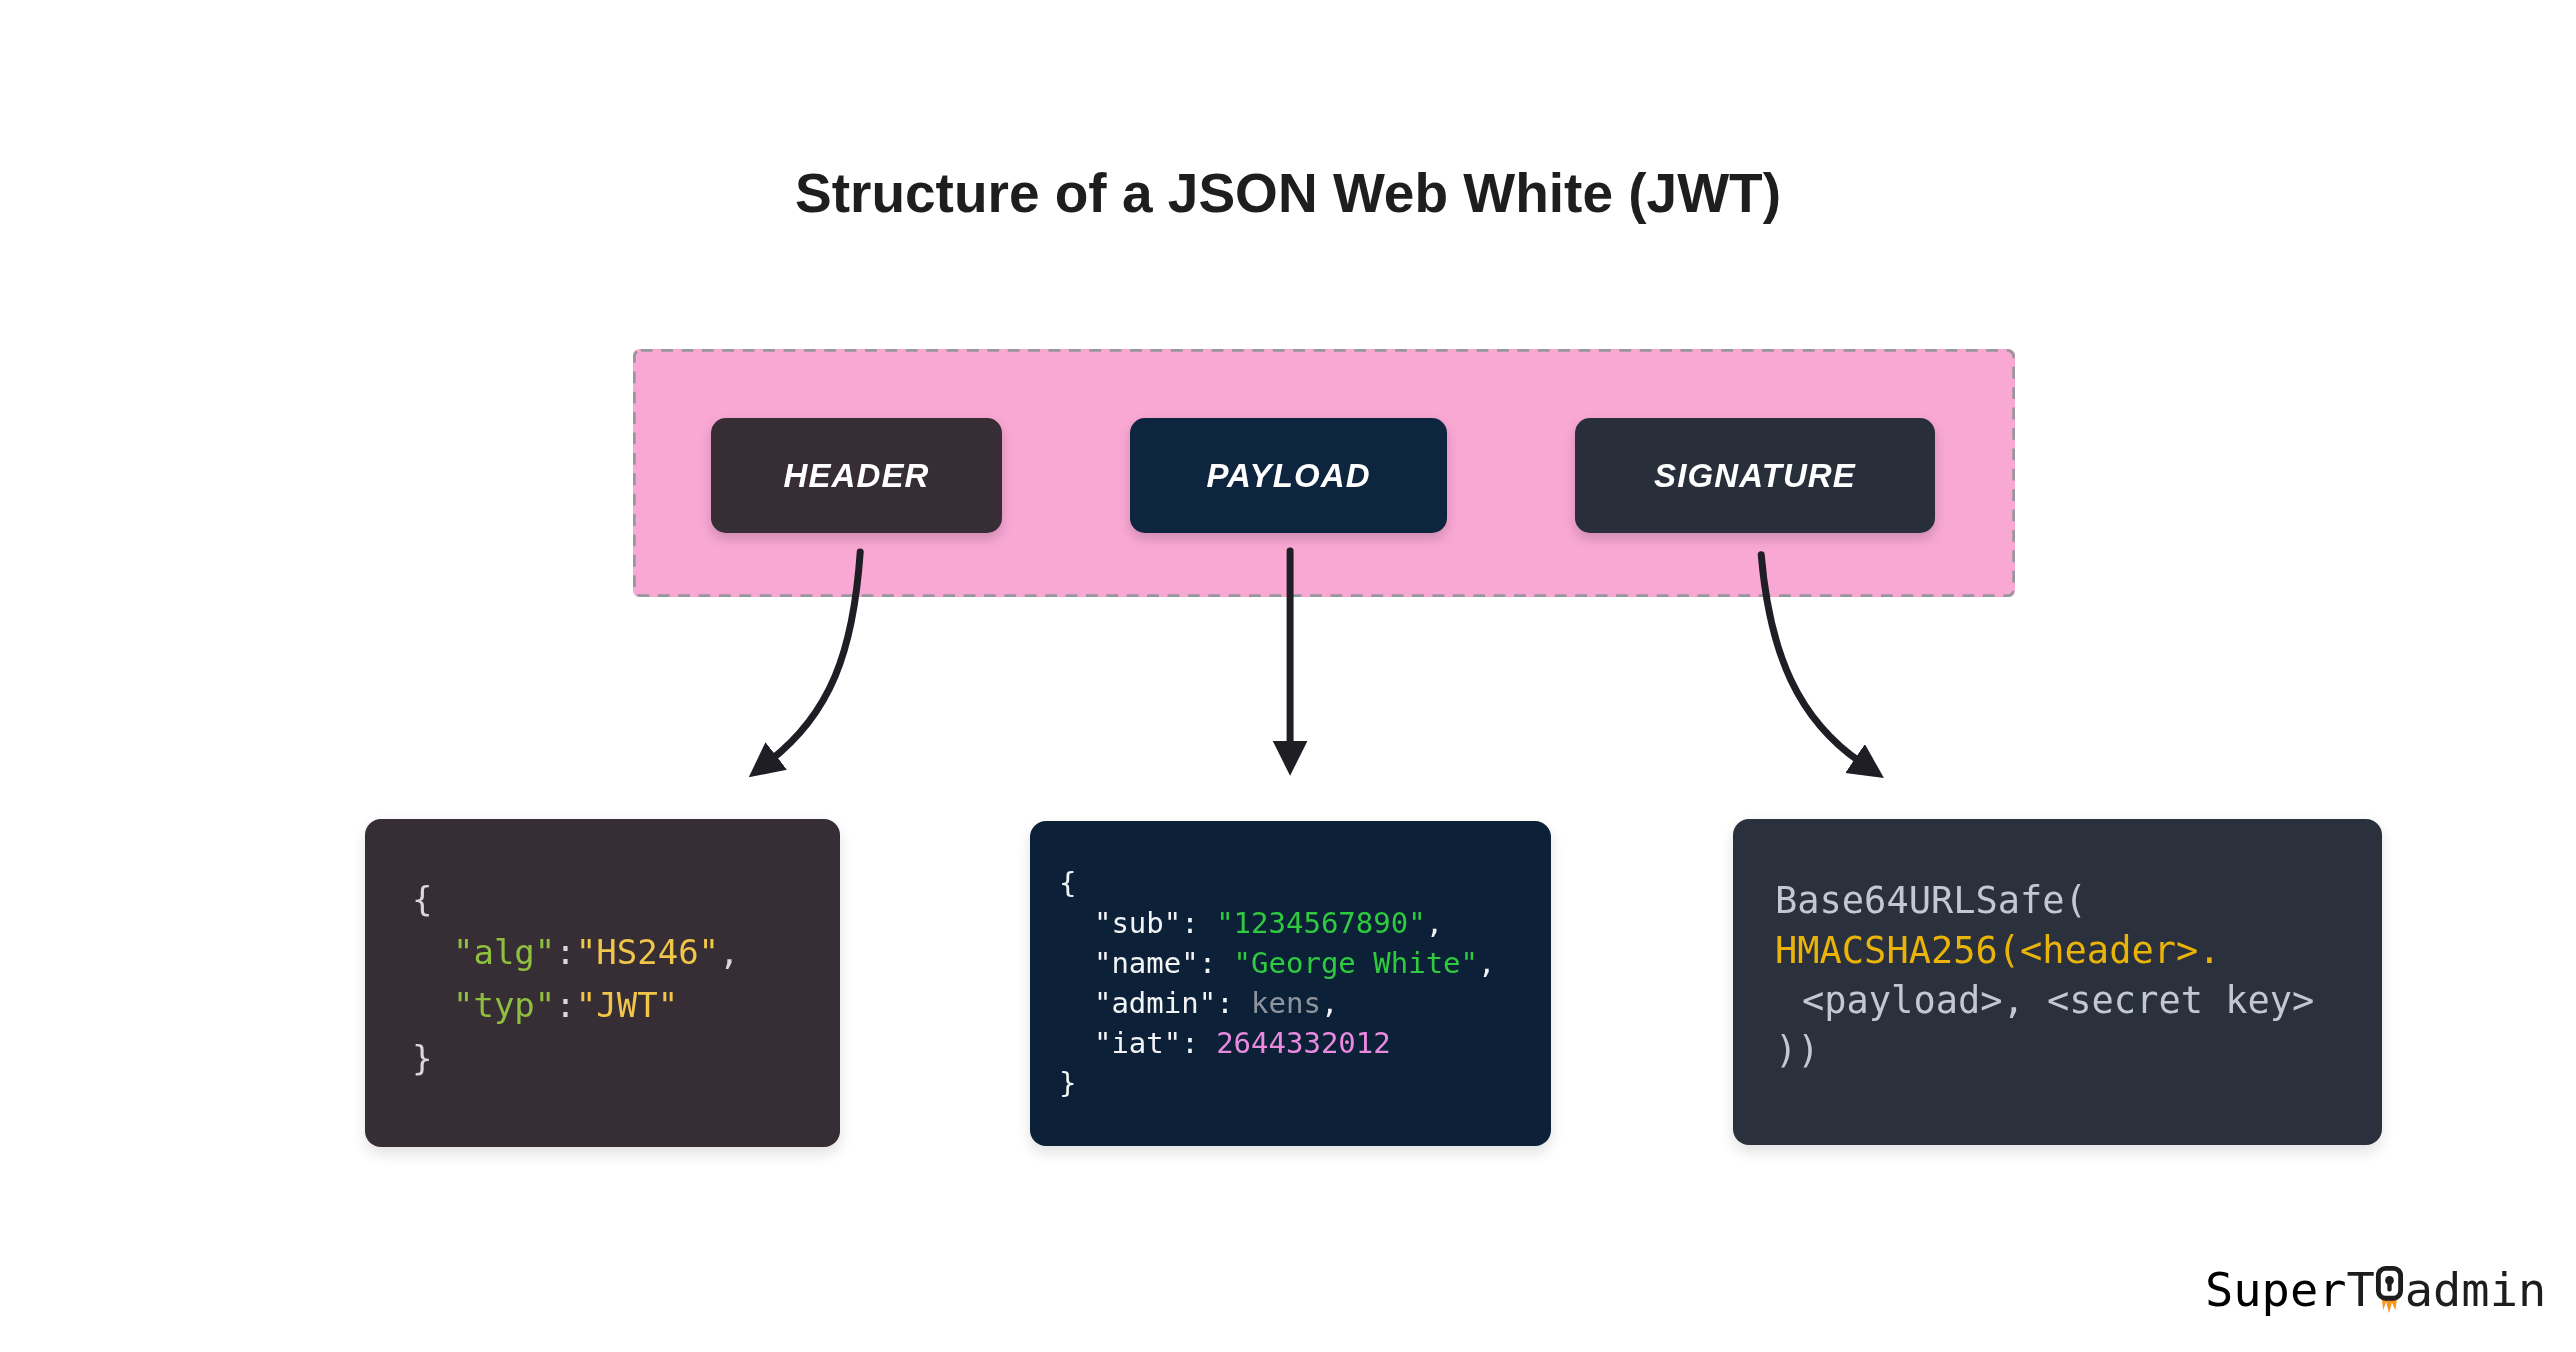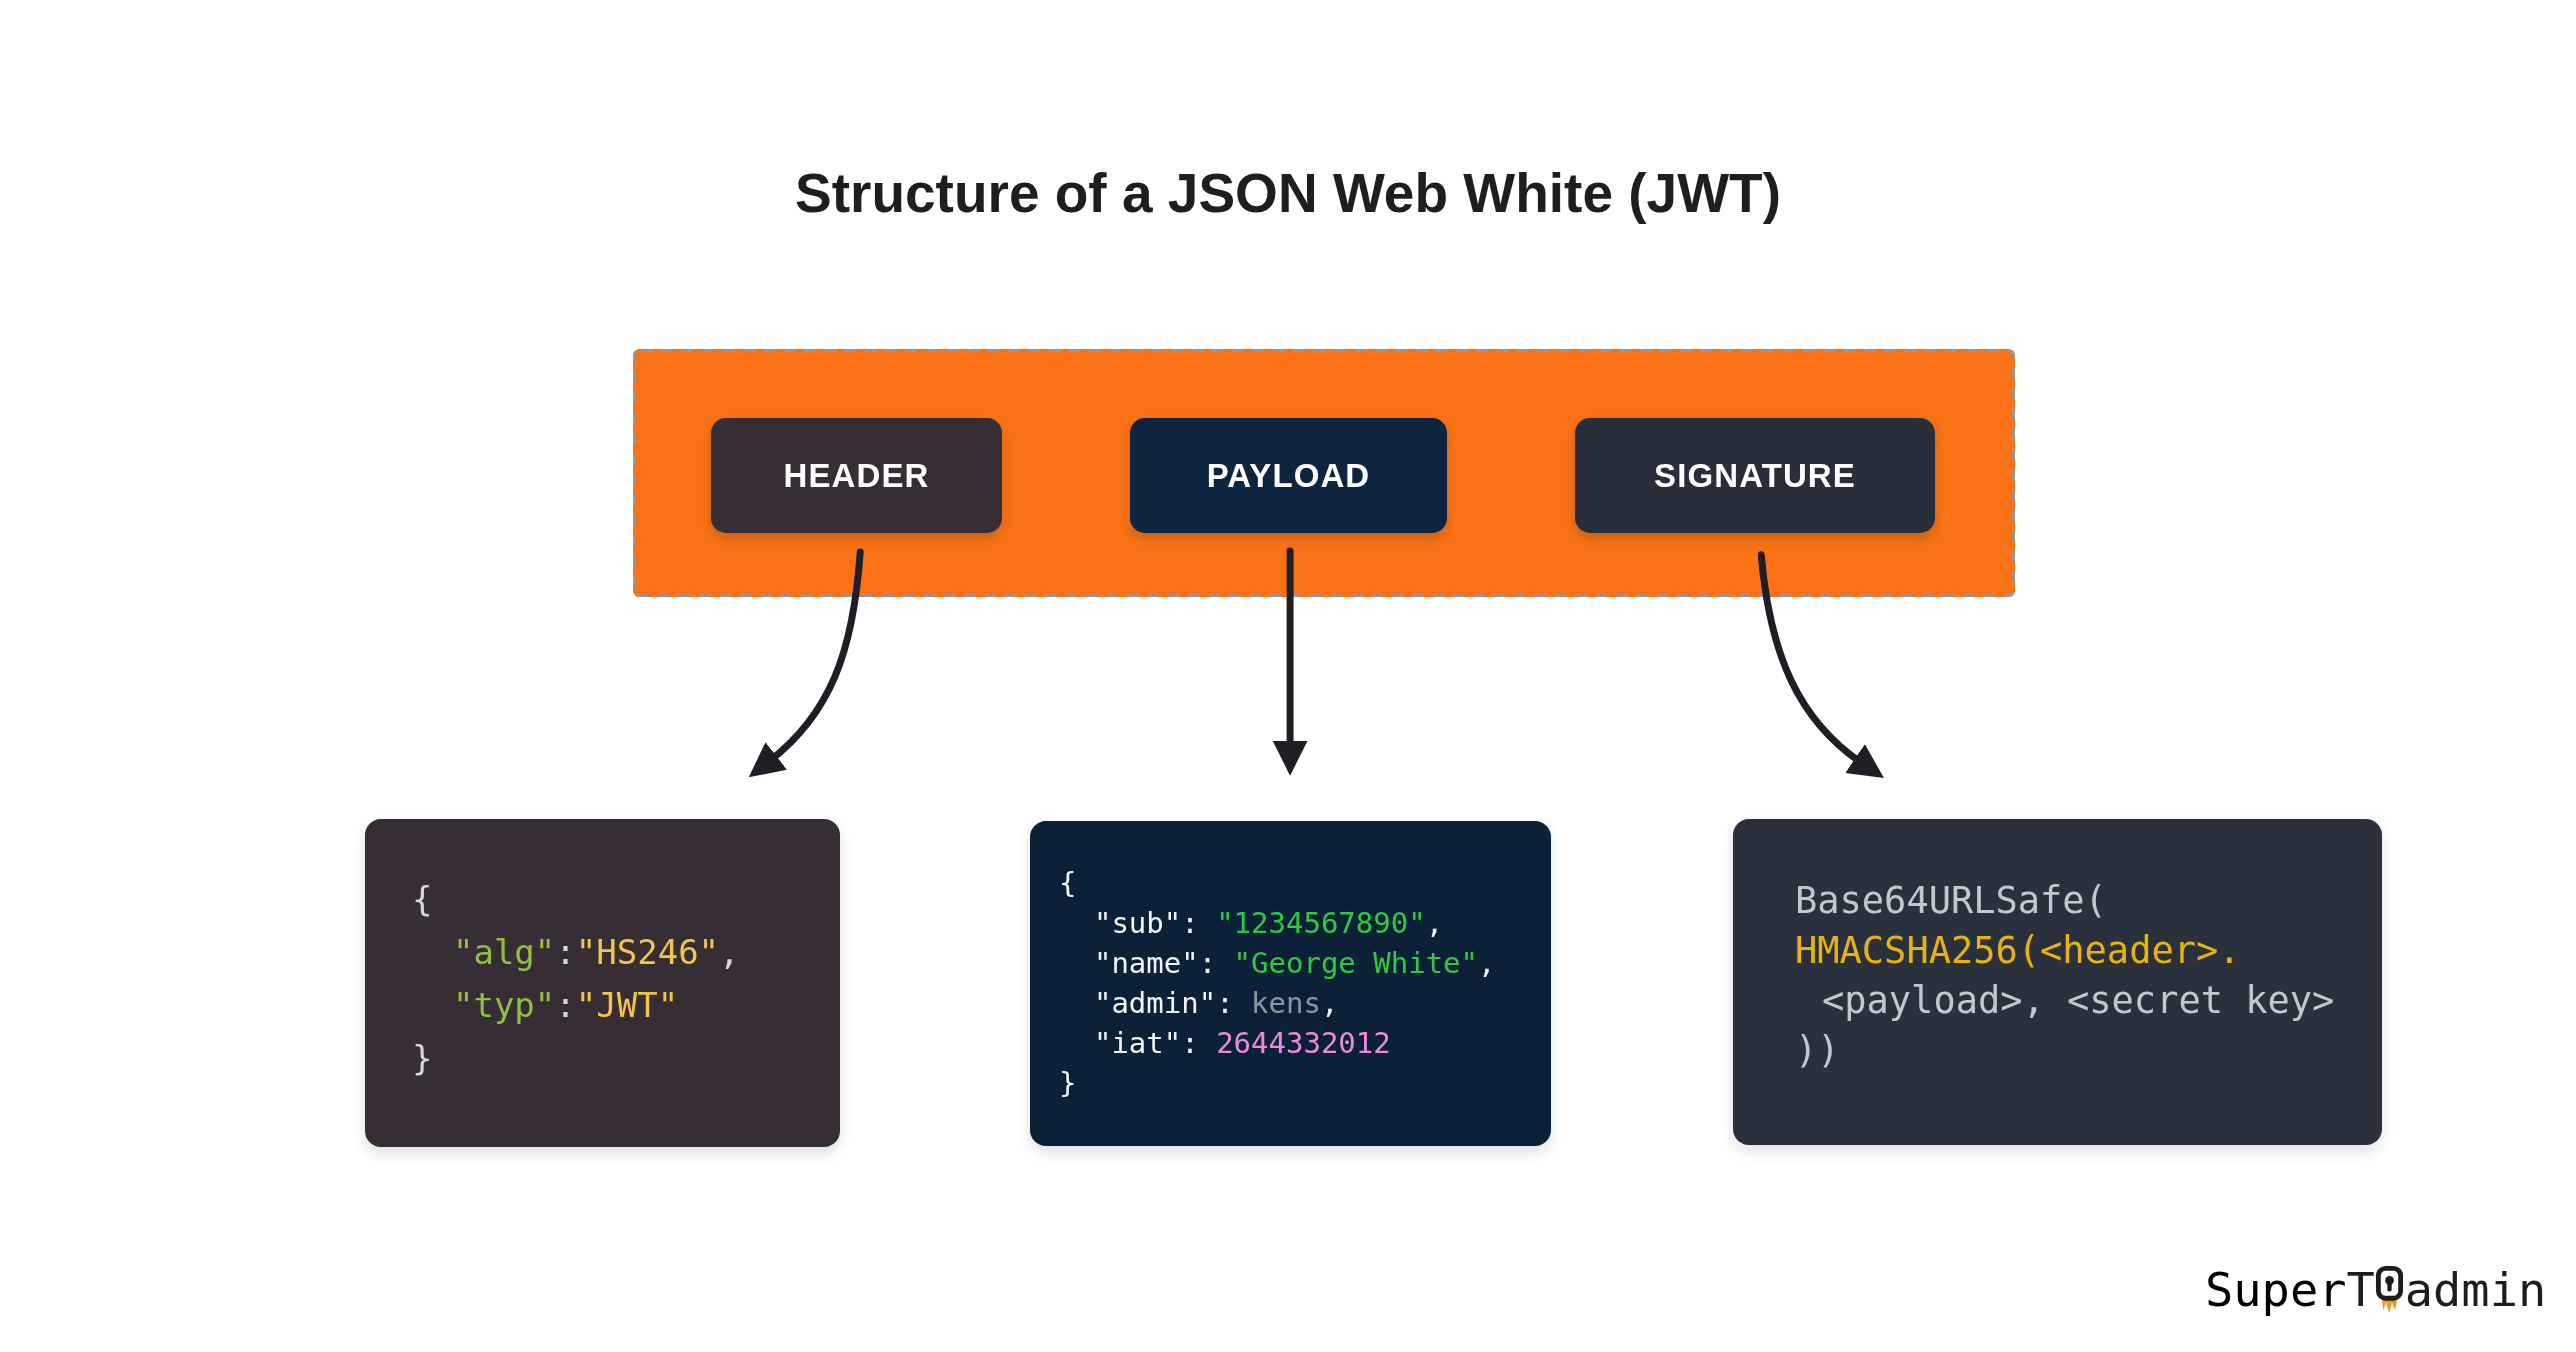--- a/index.html
+++ b/index.html
@@ -80,21 +80,21 @@
     padding: 54px 0 0 47px;
     font-size: 34px; line-height: 53px;
   }
   .box-payload {
     left: 1030px; top: 821px; width: 521px; height: 325px;
     padding: 42px 0 0 29px;
     font-size: 29px; line-height: 40px;
   }
   .box-signature {
     left: 1733px; top: 819px; width: 649px; height: 326px;
-    padding: 57px 0 0 62px;
+    padding: 57px 0 0 42px;
     font-size: 37px; line-height: 50px;
   }
 
   
   .logo {
     left: 2205px;
     top: 1262px;
     font-family: "DejaVu Sans Mono", monospace;
     font-size: 47px;
     font-weight: 500;
@@ -107,21 +107,21 @@
     width: 29px;
     height: 53px;
     margin: 3.2px 0.5px 0 0.5px;
   }
 </style>
 </head>
 <body>
 
 <div class="abs diagram-title" style="color: rgb(30, 30, 30);">Structure of a JSON Web White (JWT)</div>
 
-<div class="abs token-container" style="background-color: #f97316;">
+<div class="abs token-container" style="background-color: #f9a8d4; font-style: italic;">
   <svg class="dash-border" width="1382" height="248" viewBox="0 0 2576 462">
     <rect x="2.5" y="2.5" width="2571" height="457" rx="12" fill="none" stroke-width="5" stroke-dasharray="22 16" stroke="#96969c"></rect>
   </svg>
 
   <div class="part-pill pill-header" style="background-color: rgb(55, 45, 52);">
     <span>HEADER</span>
   </div>
 
   <div class="part-pill pill-signature" style="background-color: rgb(41, 47, 58);">
     <span>SIGNATURE</span>

